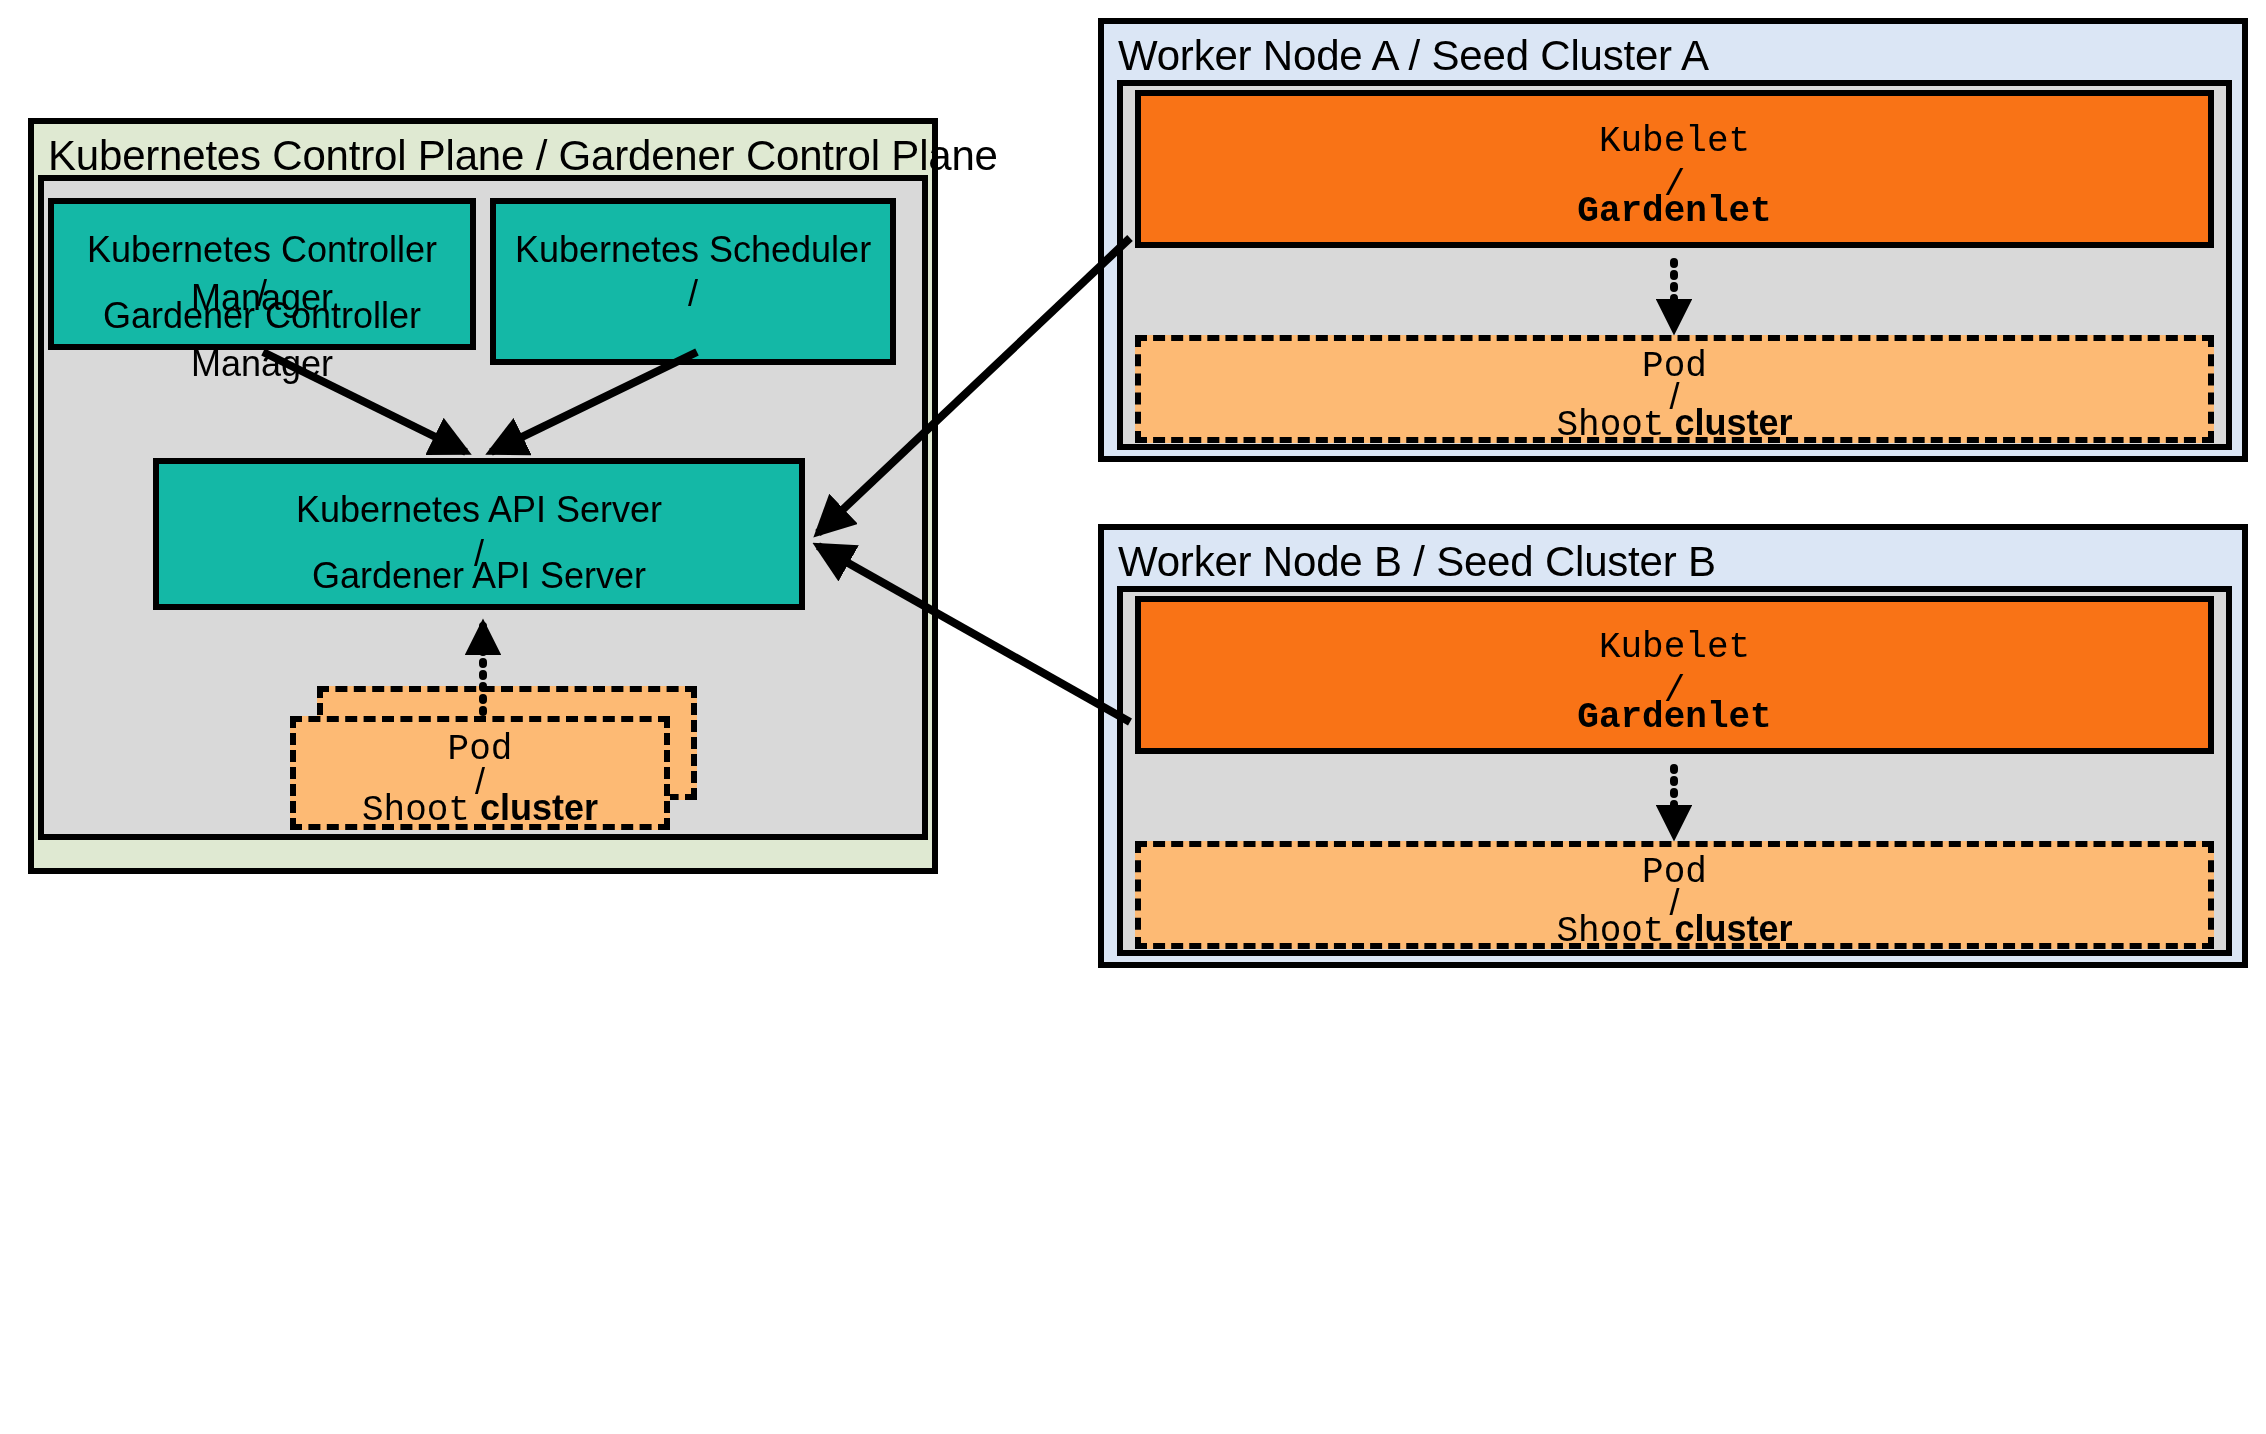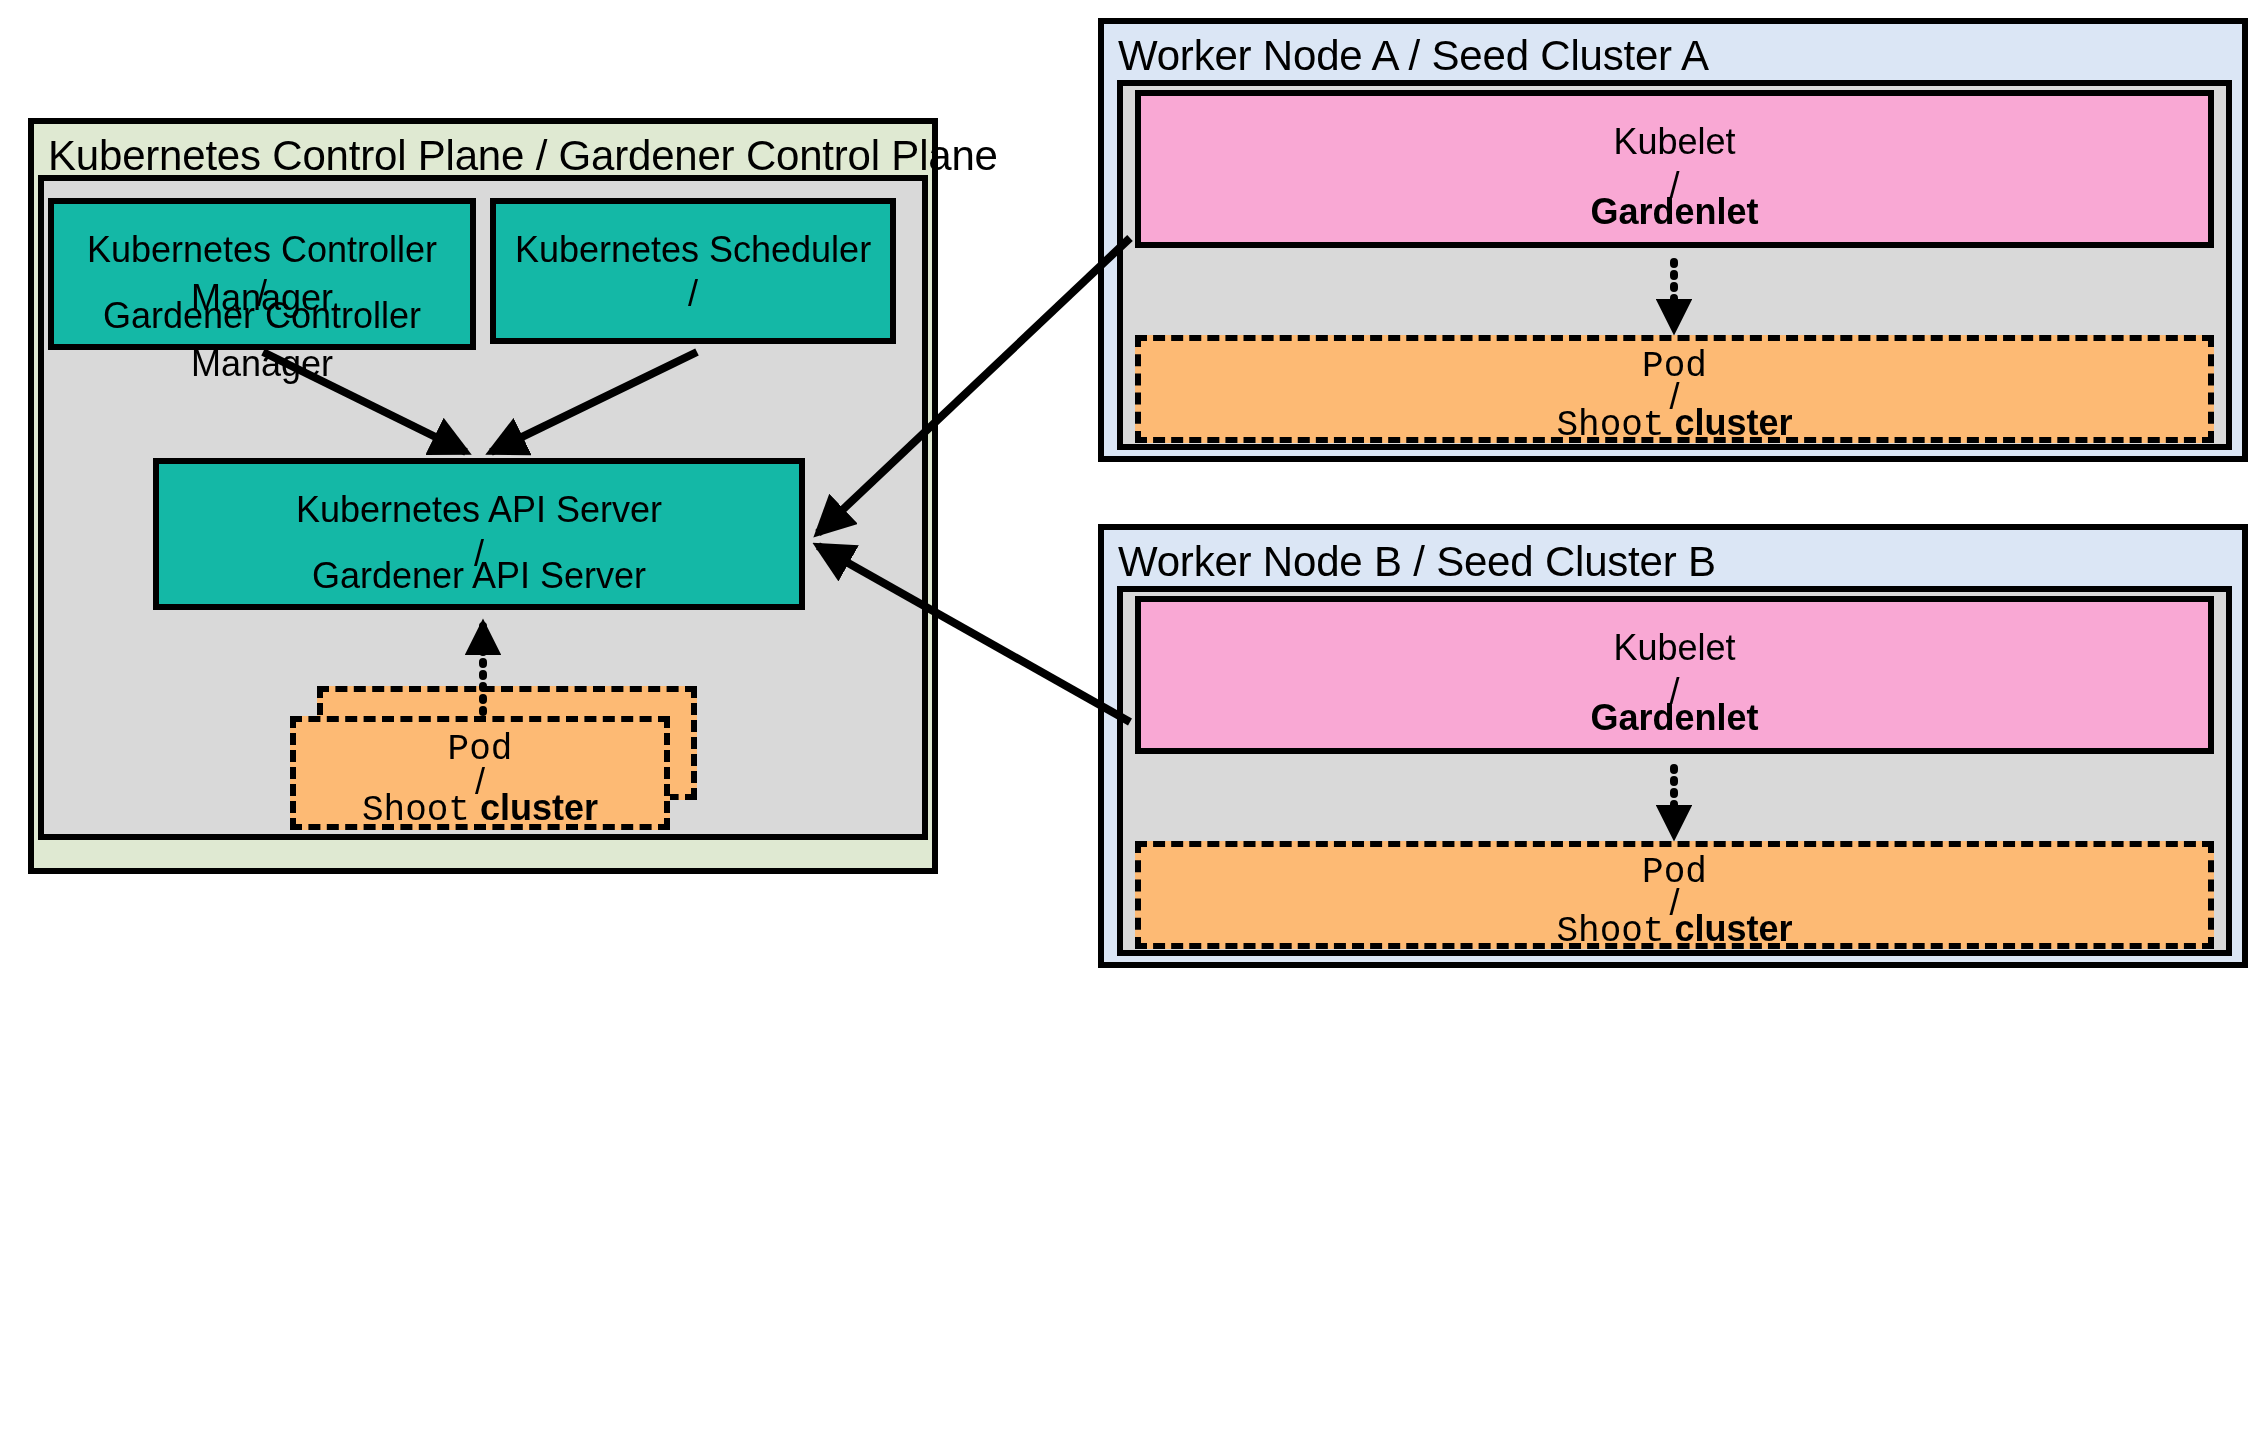--- a/index.html
+++ b/index.html
@@ -46,21 +46,21 @@
   .bold { font-weight: bold; }
   .mono {
     font-family: "Liberation Mono", "DejaVu Sans Mono", monospace;
   }
 
   
   .green-panel { background: #dfe9d2; }
   .grey-panel  { background: #d9d9d9; }
   .blue-panel  { background: #dbe6f5; }
   .green-box   { background: #14b8a6; }
-  .orange-box  { background: #f9a8d4; }
+  .orange-box  { background: #f97316; font-family: Liberation Mono, monospace; }
   .pod-box     { background: #fdba74; }
 
   .dashed {
     border: 6px dashed #000000;
   }
 
   
   #control-plane-outer {
     left: 28px; top: 118px;
     width: 910px; height: 756px;
@@ -68,21 +68,21 @@
   #control-plane-inner {
     left: 38px; top: 175px;
     width: 890px; height: 665px;
   }
   #k8s-controller-manager {
     left: 48px; top: 198px;
     width: 428px; height: 152px;
   }
   #k8s-scheduler {
     left: 490px; top: 198px;
-    width: 406px; height: 146px;
+    width: 406px; height: 167px;
   }
   #k8s-api-server {
     left: 153px; top: 458px;
     width: 652px; height: 152px;
   }
   #cp-pod-back {
     left: 317px; top: 686px;
     width: 380px; height: 114px;
   }
   #cp-pod-front {

